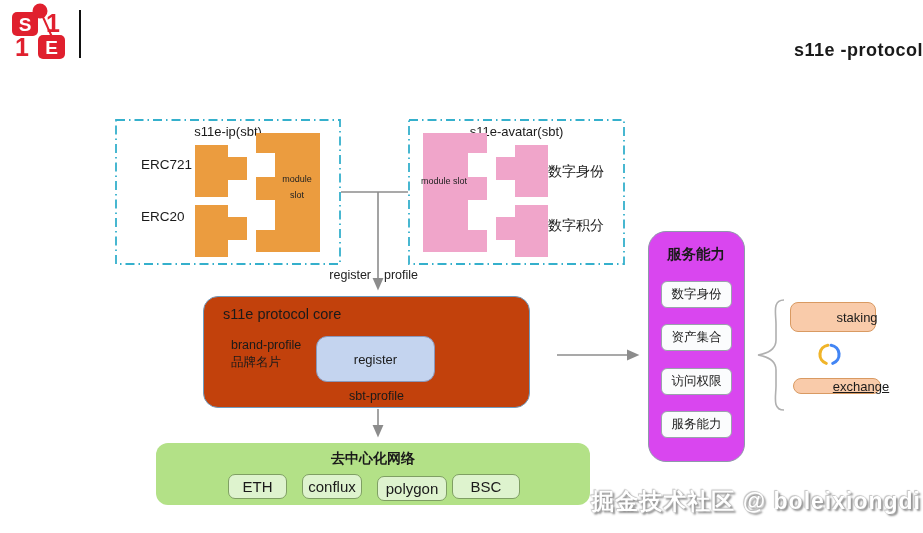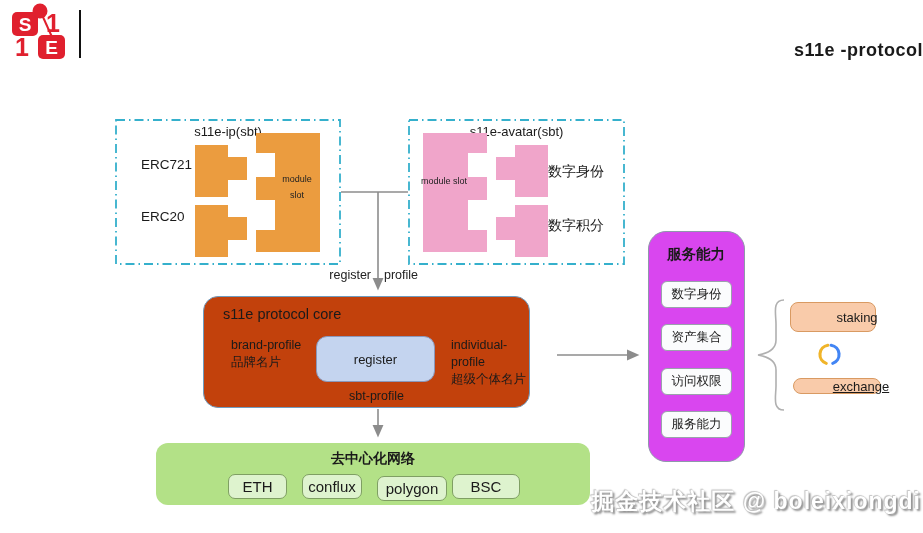--- a/index.html
+++ b/index.html
@@ -115,24 +115,20 @@
 
   <div class="abs core-box">
     <div class="abs core-title">s11e protocol core</div>
     <div class="abs core-side" style="left:27px;top:40px;">
       <div>brand-profile</div>
       <div>品牌名片</div>
     </div>
     <div class="abs register-btn">
       <span>register</span>
     </div>
-    <div class="abs core-side" style="left:247px;top:40px;">
-      <div>individual-profile</div>
-      <div>超级个体名片</div>
-    </div>
     <div class="abs core-bottom">sbt-profile</div>
   </div>
 
   <div class="abs services-box">
     <div class="abs services-title">服务能力</div>
     <div class="abs service-item" style="top:49px;">数字身份</div>
     <div class="abs service-item" style="top:92px;">资产集合</div>
     <div class="abs service-item" style="top:136px;">访问权限</div>
     <div class="abs service-item" style="top:179px;">服务能力</div>
   </div>

